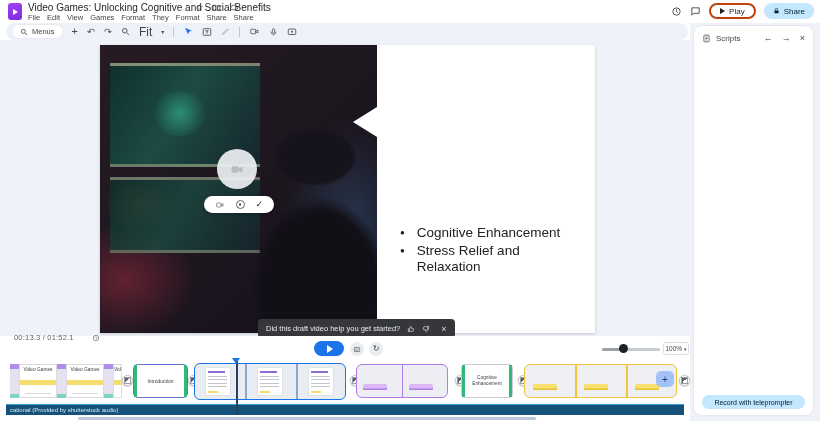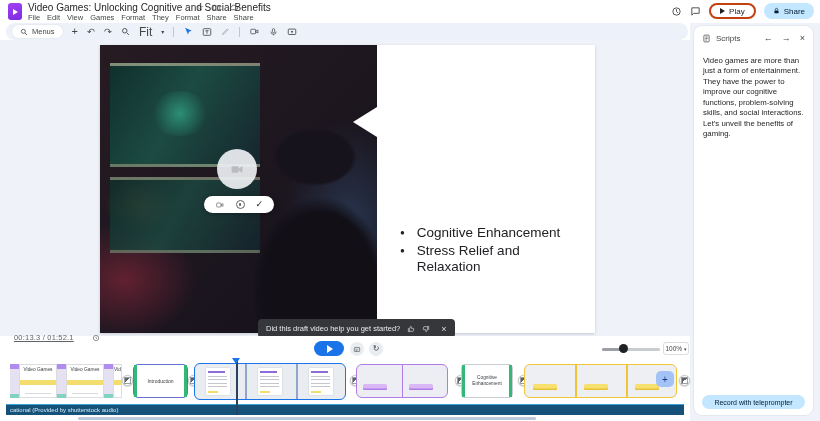--- a/index.html
+++ b/index.html
@@ -75,21 +75,21 @@
   .rec-dot i{width:2.5px;height:2.5px;border-radius:50%;background:#5f6368;}
   .chk{font-size:9px;color:#202124;line-height:1;}
 
   
   .tooltip{left:258px;top:319px;height:19px;background:#35373a;border-radius:4px;
            display:flex;align-items:center;gap:7px;padding:0 8px;color:#e8eaed;font-size:7.5px;white-space:nowrap;}
   .tooltip .x{color:#dadce0;font-size:9px;margin-left:4px;}
 
   
   .bottom-card{left:6px;top:336px;width:682px;height:85px;background:#fff;border-radius:12px 12px 0 0;}
-  .time{left:14px;top:333px;font-size:7.5px;color:#5f6368;letter-spacing:.2px;gap:18px;text-decoration:underline;}
+  .time{left:14px;top:333px;font-size:7.5px;color:#5f6368;letter-spacing:.2px;gap:18px;}
   .play-btn{left:314px;top:341px;width:30px;height:15px;background:#1a73e8;border-radius:999px;
             display:flex;align-items:center;justify-content:center;}
   .play-btn .tri{width:0;height:0;border-left:6px solid #fff;border-top:4px solid transparent;border-bottom:4px solid transparent;margin-left:1px;}
   .circ-btn{width:14px;height:14px;border-radius:50%;background:#e9edf2;display:flex;align-items:center;justify-content:center;color:#444746;}
   .slider-track{left:602px;top:348px;width:58px;height:2.5px;background:#c7ccd1;border-radius:2px;}
   .slider-fill{left:602px;top:348px;width:21px;height:2.5px;background:#9aa0a6;border-radius:2px;}
   .slider-knob{left:619px;top:344px;width:9px;height:9px;border-radius:50%;background:#202124;}
   .zoom-chip{left:663px;top:342px;width:26px;height:13px;border:1px solid #dadce0;border-radius:3px;
              background:#fff;display:flex;align-items:center;justify-content:center;gap:2px;
              font-size:6.5px;color:#444746;box-sizing:border-box;}
@@ -443,17 +443,16 @@
             <path d="M9 8h6M9 12h6M9 16h4"></path>
           </svg>
         </span>
       <span class="ttl">Scripts</span>
       <span class="nav">
         <span>←</span>
         <span>→</span>
         <span>×</span>
       </span>
     </div>
-    <div class="abs script-body">Video games are more than just a form of entertainment. They have the power to improve our cognitive functions, problem-solving skills, and social interactions. Let's unveil the benefits of gaming.</div>
     <div class="abs tele-btn">Record with teleprompter</div>
   </div>
 
 </div>
 
 </body></html>

